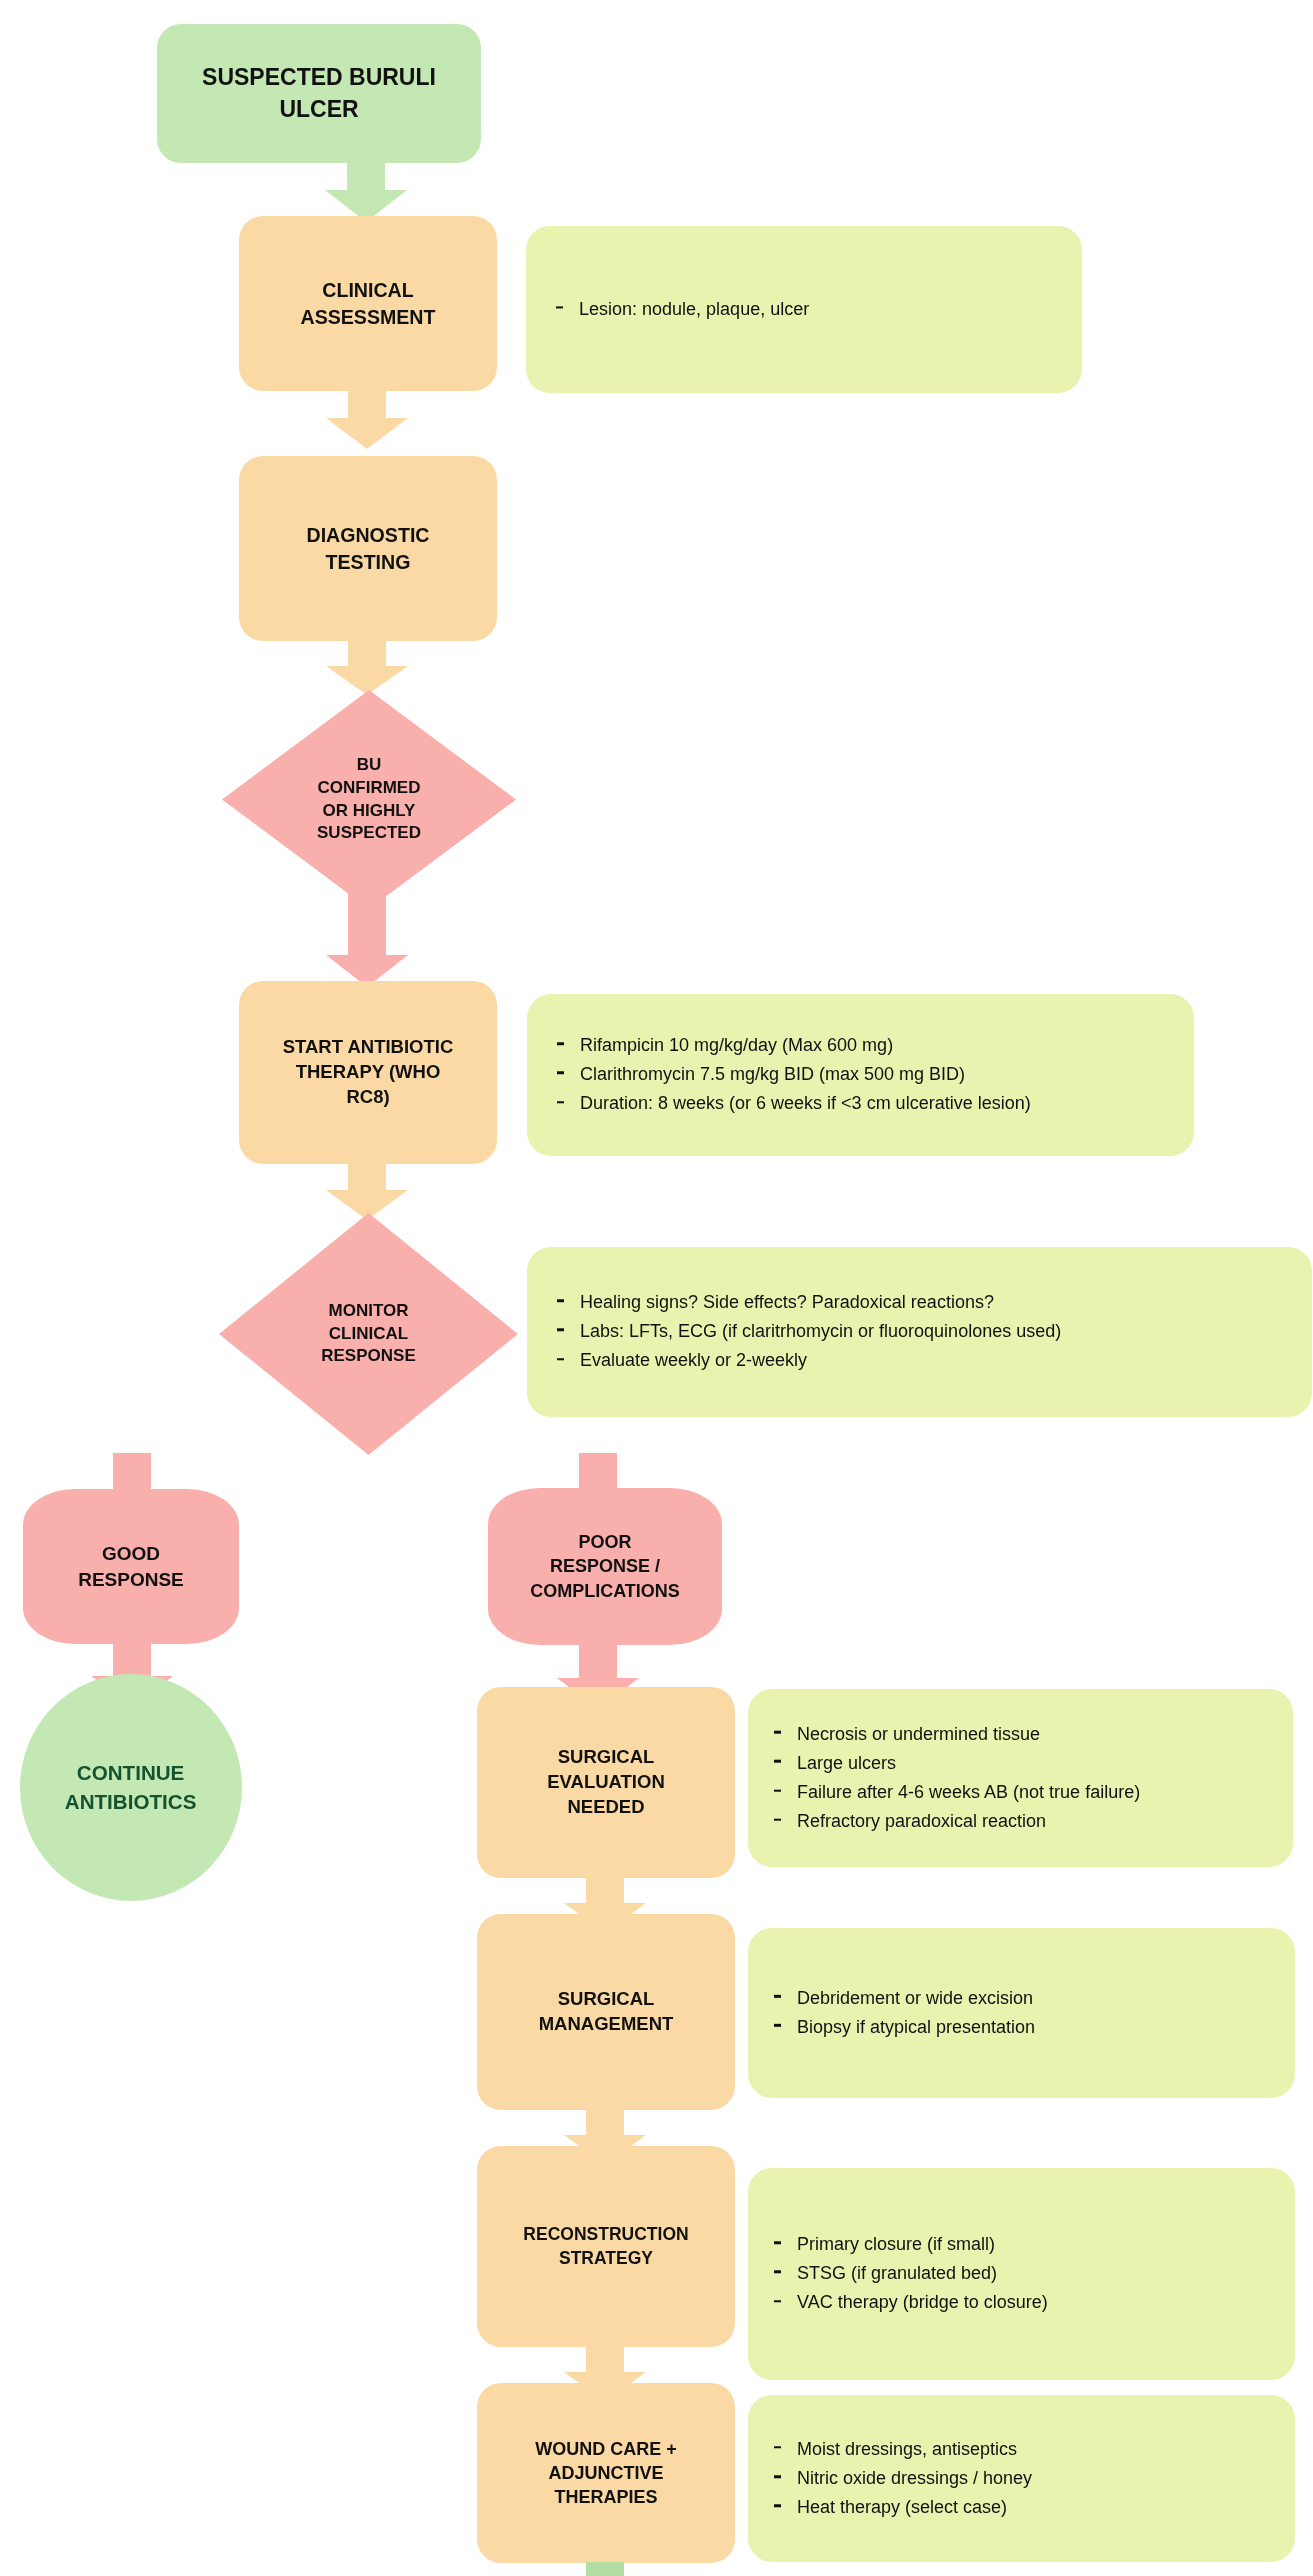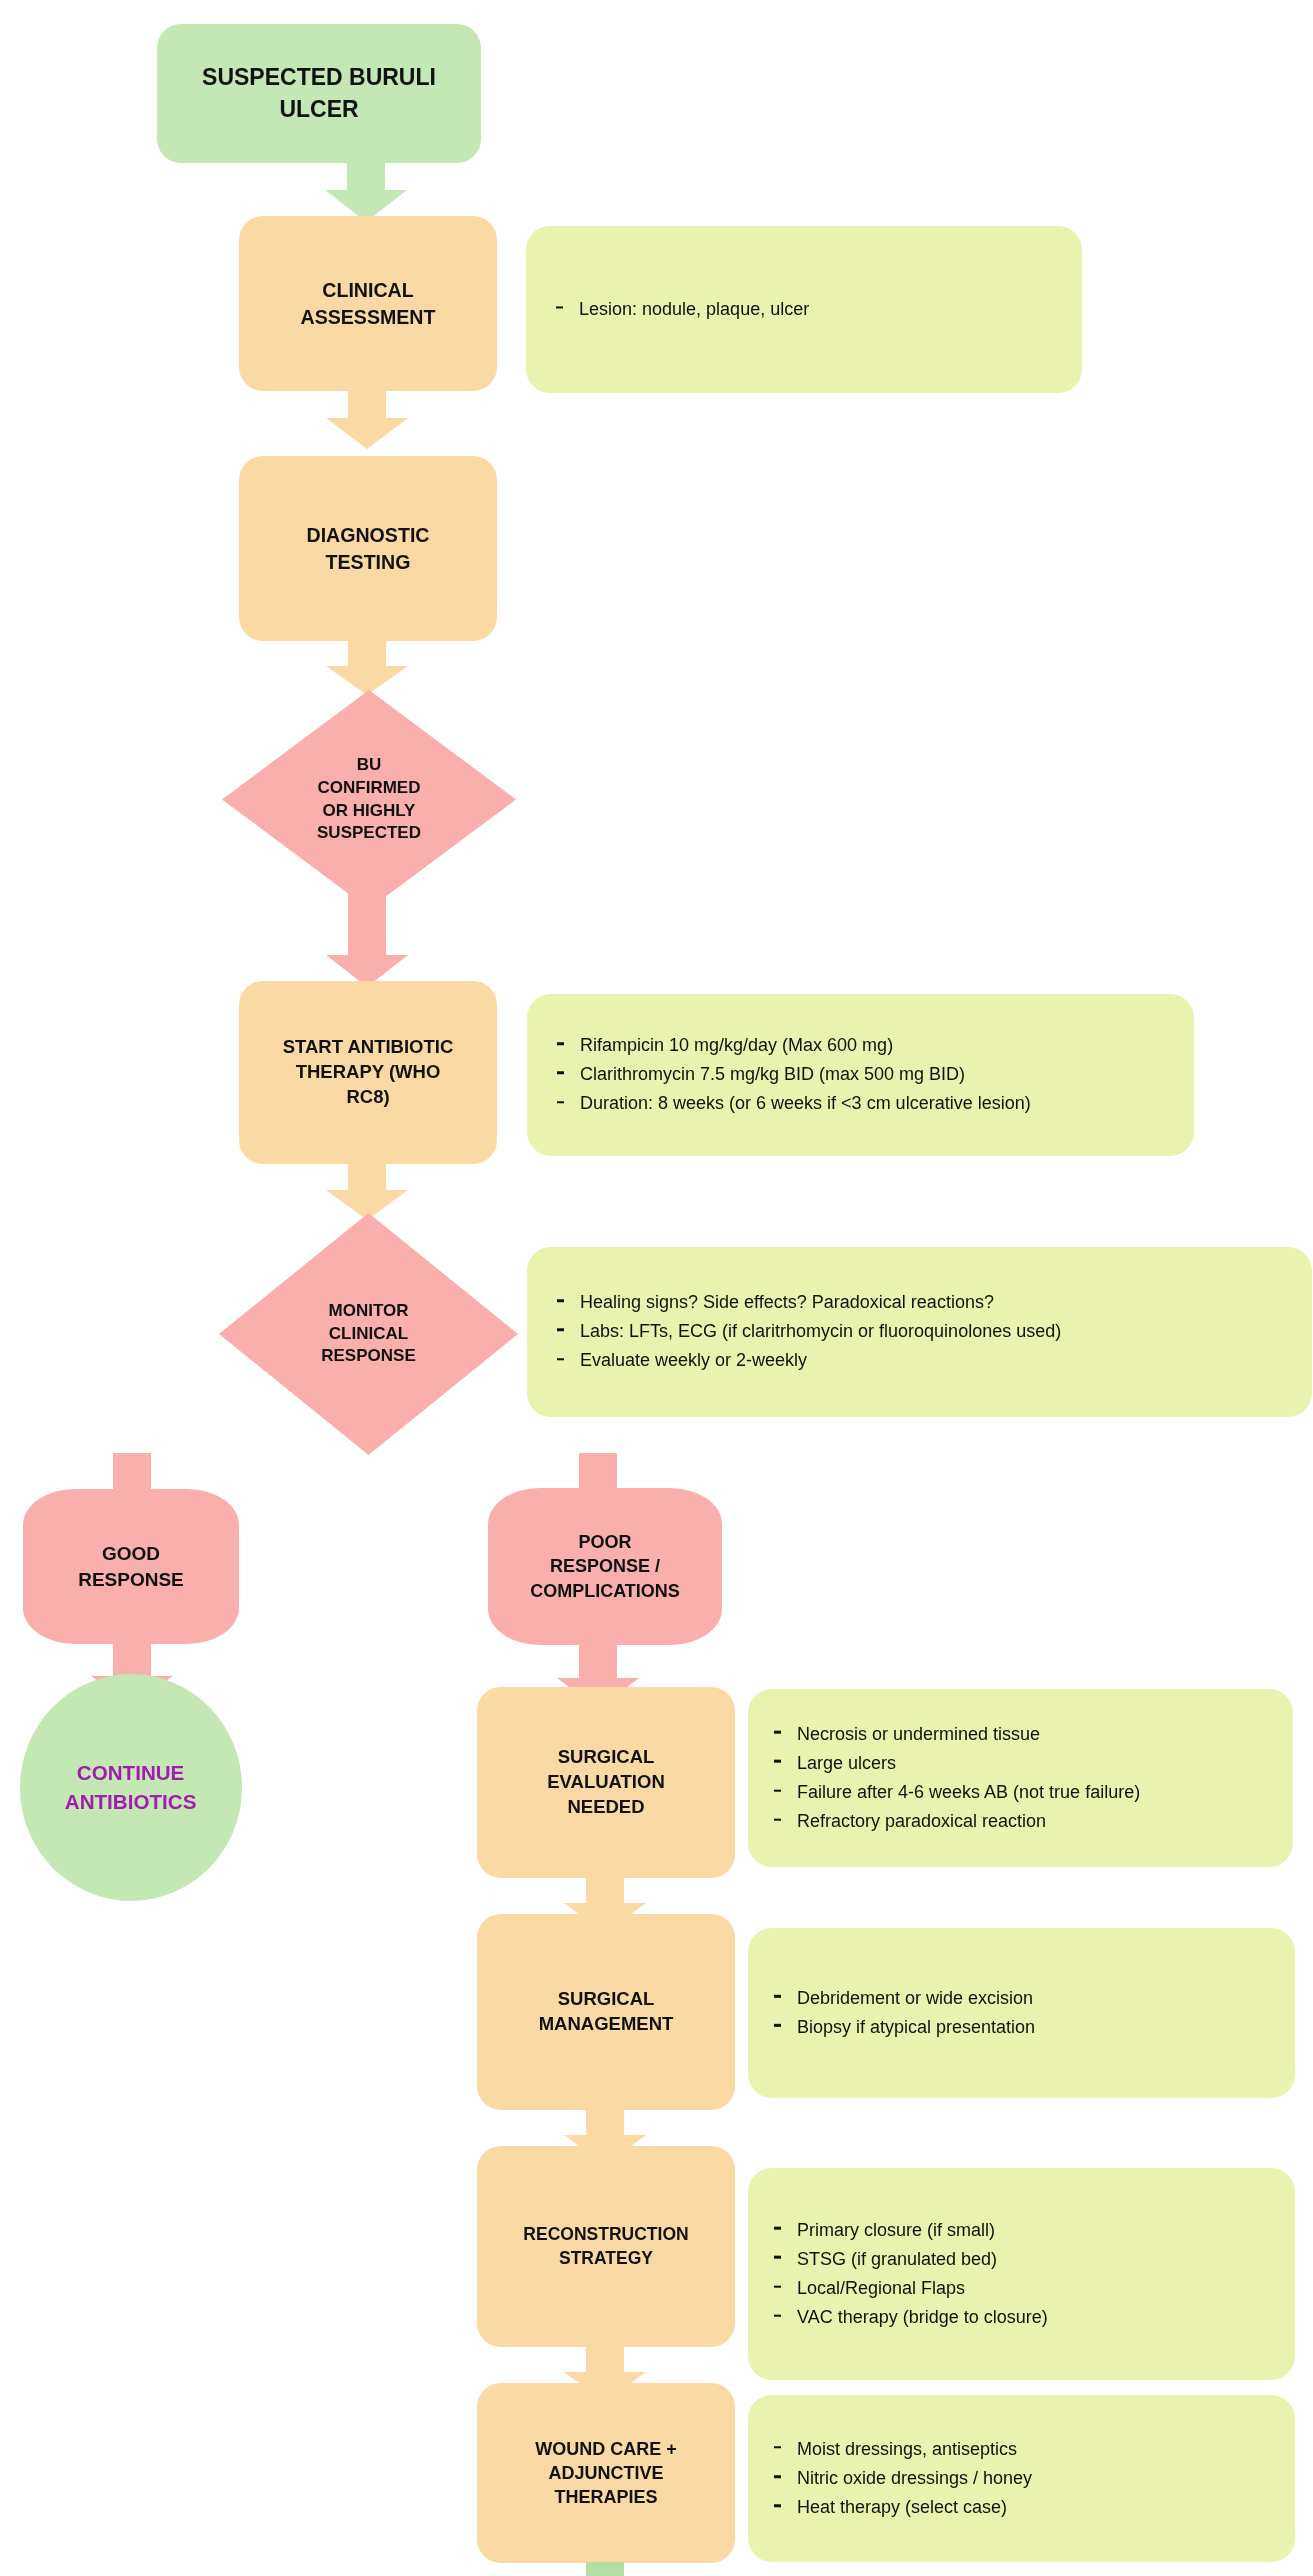--- a/index.html
+++ b/index.html
@@ -77,21 +77,21 @@
     background:#f9b0ac;
     border-radius:52px/36px;
     display:flex;align-items:center;justify-content:center;
     text-align:center;font-weight:bold;color:#111;line-height:1.36;
   }
 
   
   .ellipse{
     position:absolute;background:#c4e8b4;border-radius:50%;
     display:flex;align-items:center;justify-content:center;
-    text-align:center;font-weight:bold;color:#a21caf;line-height:1.4;
+    text-align:center;font-weight:bold;color:#14532d;line-height:1.4;
   }
 </style>
 </head>
 <body>
 
 <div class="canvas">
 
   <div class="node rounded green" style="left:157px;top:24px;width:324px;height:139px;font-size:23px;">
     <span>SUSPECTED BURULI ULCER</span>
   </div>
@@ -254,21 +254,20 @@
 
   <div class="node rounded orange" style="left:477px;top:2146px;width:258px;height:201px;font-size:17.5px;flex-direction:column;">
     <span>RECONSTRUCTION</span>
     <span>STRATEGY</span>
   </div>
   <div class="note" style="left:748px;top:2168px;width:547px;height:212px;">
     <div class="note-inner" style="left:26px;right:12.4px;">
       <ul>
         <li>Primary closure (if small)</li>
         <li>STSG (if granulated bed)</li>
-        <li>Local/Regional Flaps</li>
         <li>VAC therapy (bridge to closure)</li>
       </ul>
     </div>
   </div>
   <div class="arrow" style="left:564px;top:2345px;width:82px;height:57px;">
     <div class="shaft" style="width:38px;height:27px;background:#fbd9a5;"></div>
     <div class="head" style="border-width:30px 41px 0 41px;border-top-color:#fbd9a5;"></div>
   </div>
 
   <div class="node rounded orange" style="left:477px;top:2383px;width:258px;height:180px;font-size:18px;flex-direction:column;">

